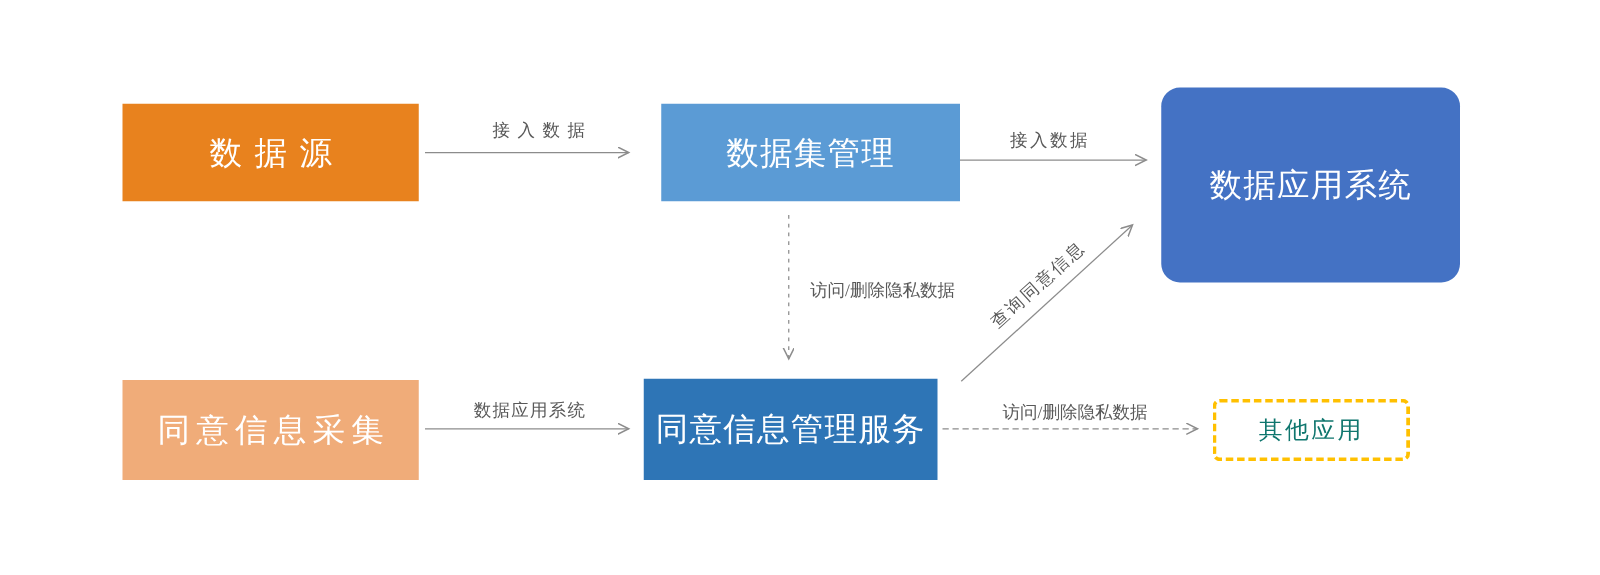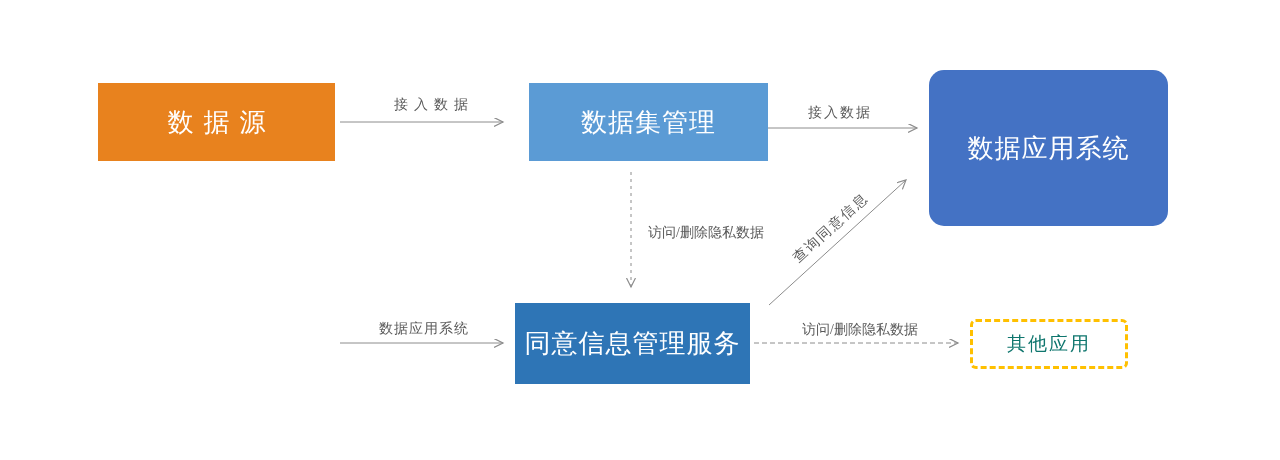--- a/index.html
+++ b/index.html
@@ -73,20 +73,23 @@
   </div>
 
   <div class="node" style="left: 513px; top: 83px; width: 239px; height: 78px; background-color: rgb(91, 155, 213); margin-left: 16px;">
     <span class="node-label">数据集管理</span>
   </div>
 
   <div class="node" style="left: 929px; top: 70px; width: 239px; height: 156px; background-color: rgb(68, 114, 196); border-radius: 15px;">
     <span class="node-label">数据应用系统</span>
   </div>
 
+  <div class="node" style="left: 98px; top: 304px; width: 237px; height: 80px; background-color: rgb(240, 172, 121);">
+    <span class="node-label ls5">同意信息采集</span>
+  </div>
 
   <div class="node" style="left: 515px; top: 303px; width: 235px; height: 81px; background-color: rgb(46, 117, 182); text-align: center;">
     <span class="node-label">同意信息管理服务</span>
   </div>
 
   <div class="node node-outline" style="left:970px;top:319px;width:158px;height:50px">
     <span class="node-label">其他应用</span>
   </div>
 
   <div class="edge-label ls6" style="left:431px;top:105px">接入数据</div>

